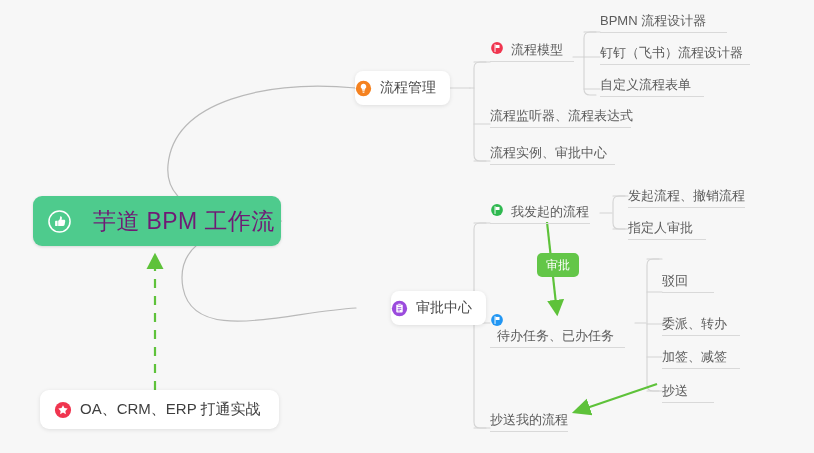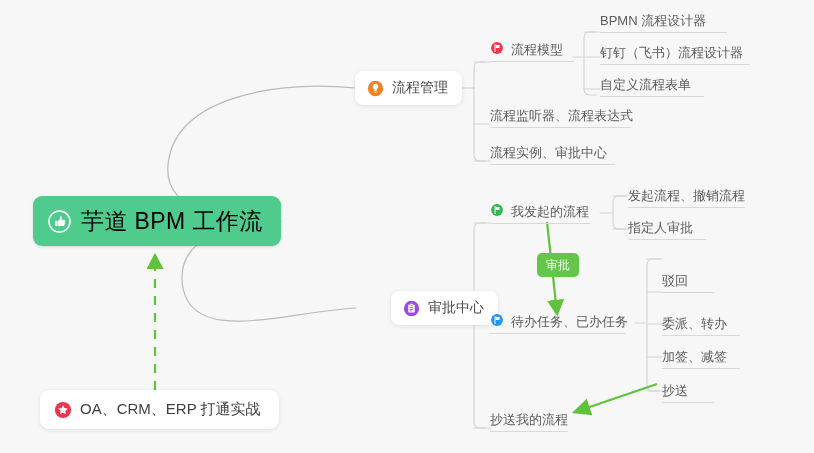--- a/index.html
+++ b/index.html
@@ -39,37 +39,37 @@
     height: 50px;
     background: #4ecb8d;
     border-radius: 9px;
     box-shadow: 0 1px 3px rgba(0,0,0,0.13);
     display: flex;
     align-items: center;
     padding-left: 15px;
     box-sizing: border-box;
   }
   .root-label {
-    color: #000000;
+    color: #701a75;
     font-size: 23px;
     letter-spacing: 0.4px;
-    margin-left: 10px;
+    margin-left: 22px;
     white-space: nowrap;
   }
 
   
   .card-node {
     position: absolute;
     background: #ffffff;
     border-radius: 8px;
     box-shadow: 0 1px 4px rgba(0,0,0,0.10);
     display: flex;
     align-items: center;
     box-sizing: border-box;
-    padding: 0 14px 0 12px;
+    padding: 0 14px 0 0;
     height: 34px;
   }
   .card-label {
     font-size: 14px;
     color: #4a4a4a;
     margin-left: 8px;
     white-space: nowrap;
   }
   #node-process-mgmt { left: 355px; top: 71px; }
   #node-approval-center { left: 355px; top: 291px; margin-left: 36px; }
@@ -268,21 +268,21 @@
     <span class="ic">
       <svg width="14" height="14" viewBox="0 0 20 20">
         <circle cx="10" cy="10" r="8.4" fill="#2eb84f"></circle>
         <path d="M7.2 5.1 v10.0" stroke="#ffffff" stroke-width="1.35" stroke-linecap="round"></path>
         <path d="M7.9 5.6 h5.7 v4.4 h-5.7 z" fill="#ffffff"></path>
       </svg>
     </span>
     <span class="flag-gap">我发起的流程</span>
   </div>
 
-  <div class="leaf flagged" style="left:490px; top:313px; width:135px;">
+  <div class="leaf flagged" style="left:490px; top:313px; width:135px;flex-direction:column;">
     <span class="ic">
       <svg width="14" height="14" viewBox="0 0 20 20">
         <circle cx="10" cy="10" r="8.4" fill="#2196f3"></circle>
         <path d="M7.2 5.1 v10.0" stroke="#ffffff" stroke-width="1.35" stroke-linecap="round"></path>
         <path d="M7.9 5.6 h5.7 v4.4 h-5.7 z" fill="#ffffff"></path>
       </svg>
     </span>
     <span class="flag-gap">待办任务、已办任务</span>
   </div>
 

